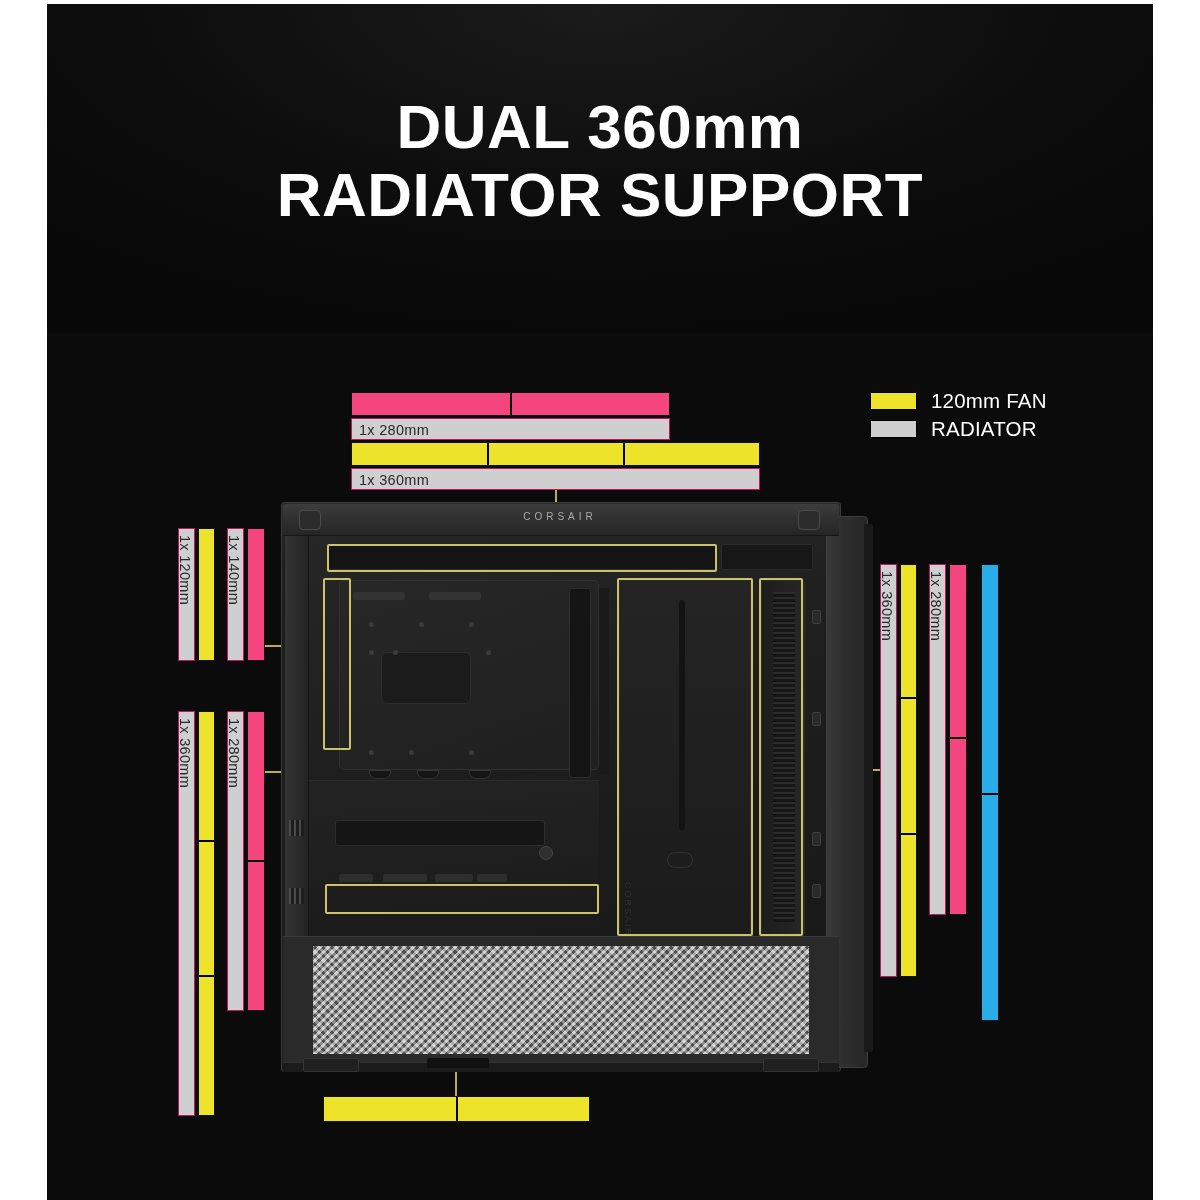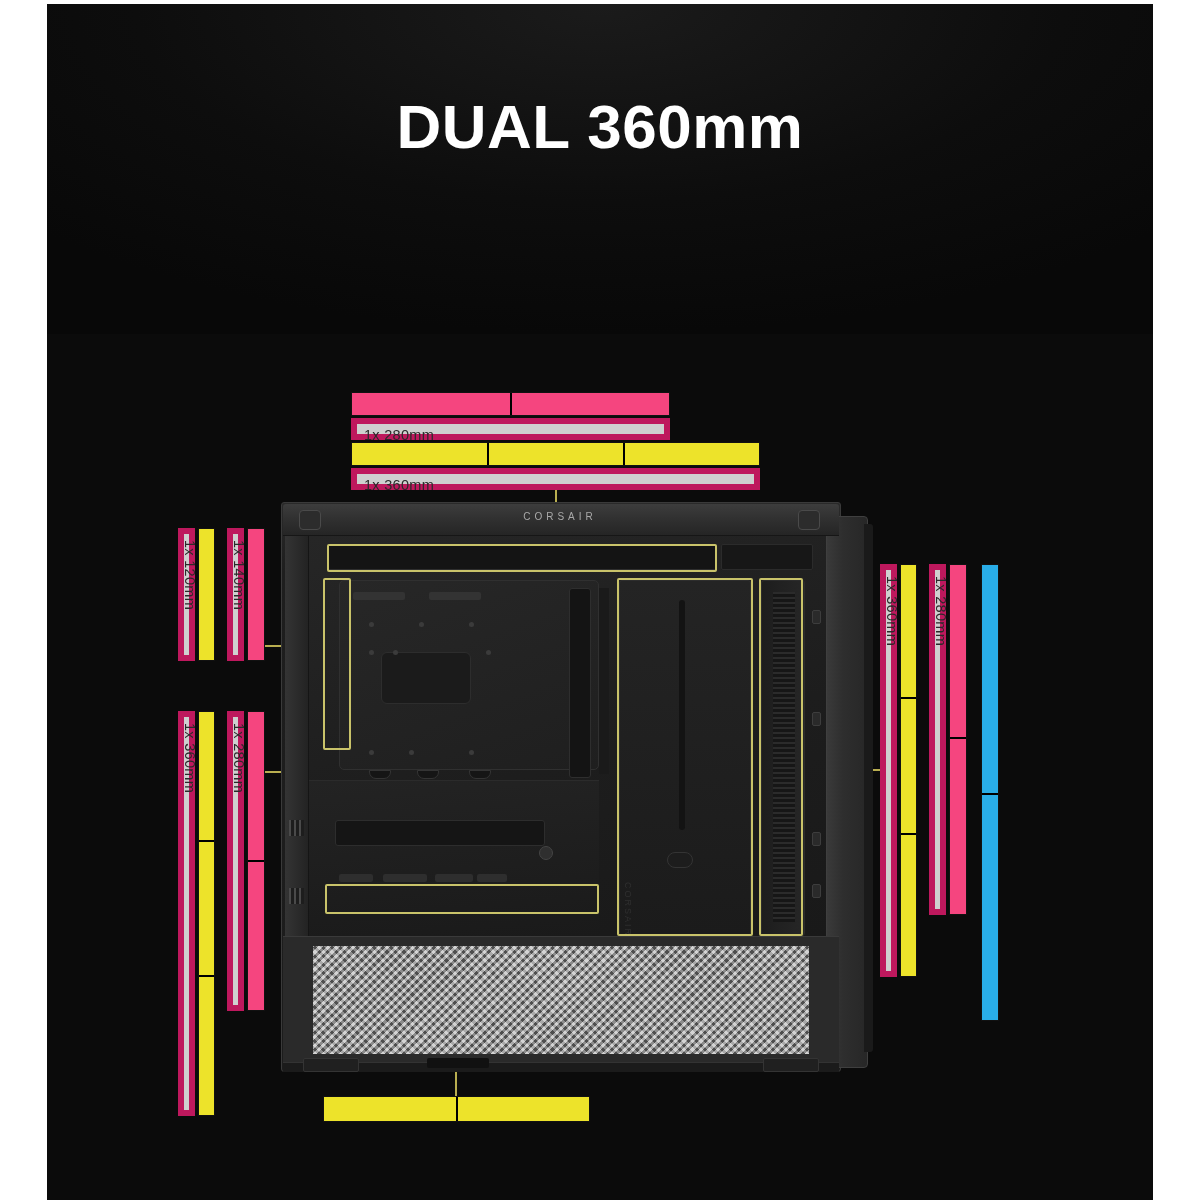--- a/index.html
+++ b/index.html
@@ -20,39 +20,48 @@
 
   
   #legend{position:absolute;left:823px;top:383px;width:230px;}
   .lg-row{display:flex;align-items:center;height:28px;margin-bottom:0px;}
   .lg-sw{width:47px;height:18px;border:1px solid #000;box-sizing:border-box;}
   .lg-txt{margin-left:14px;color:#fff;font-size:20.5px;letter-spacing:.2px;white-space:nowrap;}
 
   
   .bar{position:absolute;box-sizing:border-box;border:1px solid #111;}
   .seg{position:absolute;background:#000;}
-  .radbar{position:absolute;box-sizing:border-box;border:6px solid #be185d;background:#cfcfcf;}
+  .radbar{position:absolute;box-sizing:border-box;border:1px solid #be185d;background:#cfcfcf;}
   .radlabel{position:absolute;color:#2a2a2a;font-size:14.5px;letter-spacing:.3px;white-space:nowrap;}
   .radlabel.vert{transform-origin:0 0;transform:rotate(90deg);}
   .lead{position:absolute;background:#b9ae50;}
   .outline{position:absolute;box-sizing:border-box;border:2px solid #c9c36a;border-radius:2px;}
 
   
   #case{position:absolute;left:234px;top:498px;width:592px;height:570px;}
   .metal{position:absolute;box-sizing:border-box;}
 </style>
 </head>
 <body>
 
 <div id="stage">
  <div id="canvas">
 
   <div class="title" id="t1">DUAL 360mm</div>
+  <div class="title" id="t2">RADIATOR SUPPORT</div>
 
   <div id="legend">
+    <div class="lg-row">
+      <span class="lg-sw" style="background:#ede32a"></span>
+      <span class="lg-txt">120mm FAN</span>
+    </div>
+    <div class="lg-row">
+      <span class="lg-sw" style="background:#cfcfcf"></span>
+      <span class="lg-txt">RADIATOR</span>
+    </div>
   </div>
 
   <div class="bar" style="left:304px;top:388px;width:319px;height:24px;background:#f5457f;">
     <span class="seg" style="left:158px;top:0;width:2px;height:100%;"></span>
   </div>
   <div class="radbar" style="left:304px;top:414px;width:319px;height:22px;">
     <span class="radlabel" style="left:7px;top:3px;">1x 280mm</span>
   </div>
 
   <div class="bar" style="left:304px;top:438px;width:409px;height:24px;background:#ede32a;">

